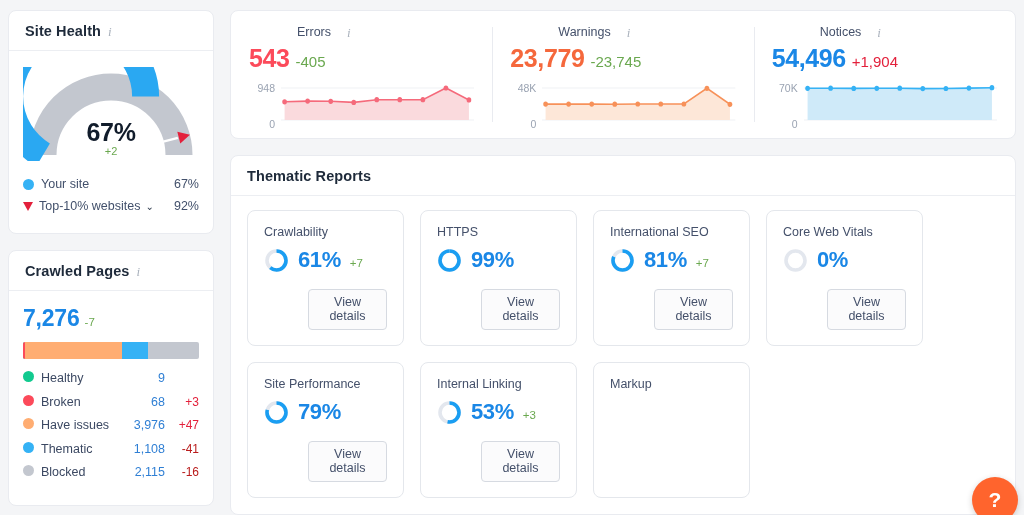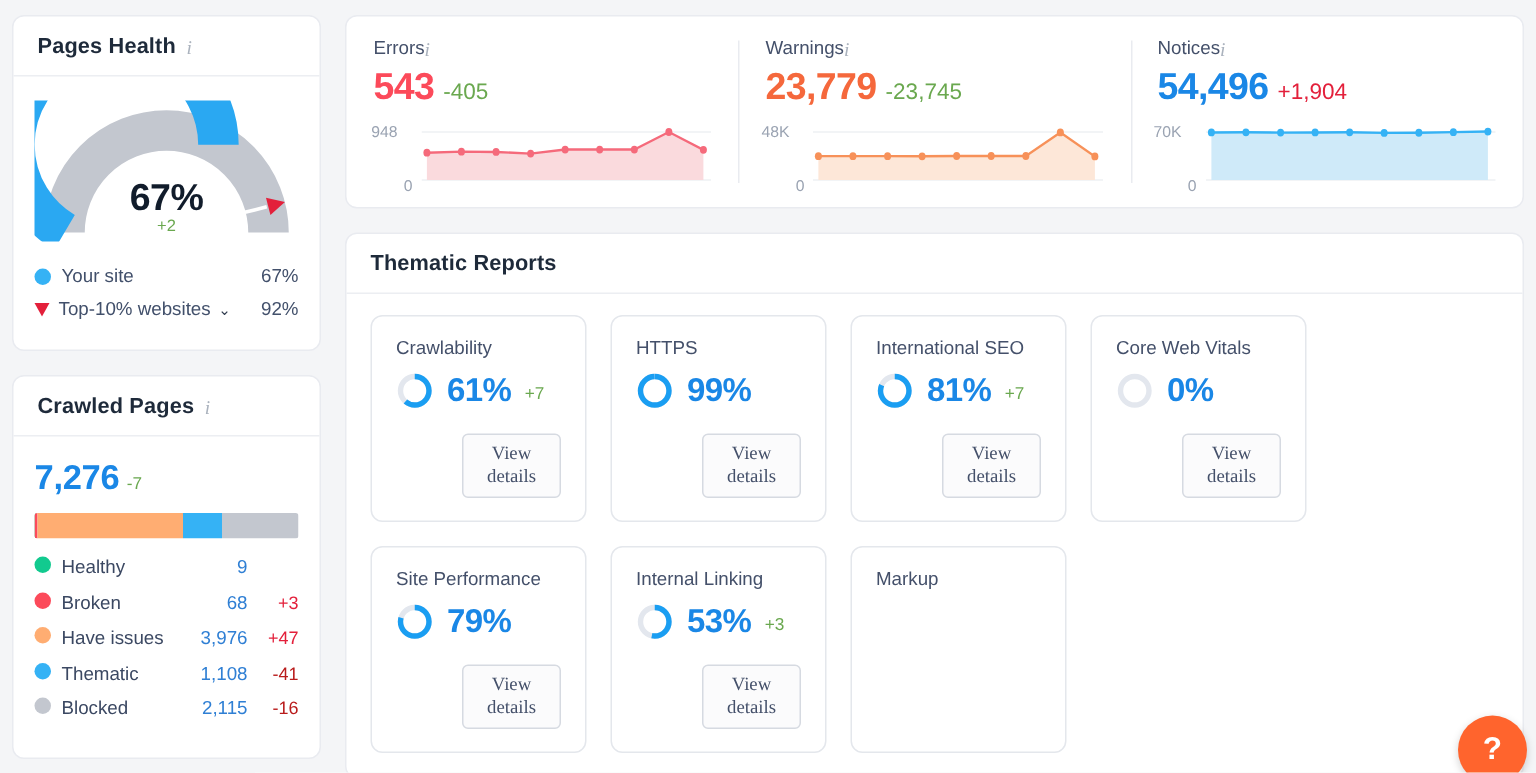--- a/index.html
+++ b/index.html
@@ -73,50 +73,50 @@
   .chg.down { color: #b91c1c; }
 
   
   .right-col { flex: 1; display: flex; flex-direction: column; gap: 16px; padding-top: 4px; }
 
   .stats-card { display: flex; padding: 14px 0 8px 0; }
   .stat { flex: 1; padding: 0 18px; position: relative; }
   .stat + .stat::before {
     content: ""; position: absolute; left: 0; top: 2px; bottom: 8px; width: 1px; background: #e9ebf0;
   }
-  .stat-head { display: flex; align-items: flex-end; gap: 0; }
+  .stat-head { display: flex; align-items: flex-end; gap: 16px; margin-left: 48px; }
   .stat-name { font-size: 12.5px; color: #44506a; }
   .stat-value { display: flex; align-items: baseline; gap: 6px; margin-top: 5px; }
   .stat-num { font-size: 25px; font-weight: bold; letter-spacing: -.4px; }
   .stat-diff { font-size: 15px; }
   .spark { margin-top: 9px; display: flex; }
   .spark-axis {
     width: 32px; position: relative; font-size: 10.5px; color: #9aa3b2; text-align: right;
     padding-right: 6px; height: 48px;
   }
-  .spark-axis .top { position: absolute; right: 16px; top: 0; }
+  .spark-axis .top { position: absolute; right: 6px; top: 0; }
   .spark-axis .bot { position: absolute; right: 6px; bottom: 0; }
   .spark-plot { flex: 1; height: 48px; }
 
   
   .thematic { flex: 1; display: flex; flex-direction: column; }
   .thematic-body { padding: 14px 16px 16px 16px; display: flex; flex-wrap: wrap; gap: 16px; }
   .tile {
-    width: 144px; border: 1px solid #e4e7ec; border-radius: 8px; background: #fff;
+    width: 157px; border: 1px solid #e4e7ec; border-radius: 8px; background: #fff;
     padding: 14px 16px 15px 16px;
   }
   .tile-name { font-size: 12.5px; color: #44506a; }
   .tile-score { display: flex; align-items: center; gap: 9px; margin-top: 8px; }
   .tile-pct { font-size: 22px; font-weight: bold; color: #1a87e6; letter-spacing: -.4px; }
   .tile-delta { font-size: 11.5px; color: #6aa84f; align-self: flex-end; padding-bottom: 4px; }
   .btn {
     margin-top: 16px; display: inline-block; padding: 5px 11px 6px 11px;
     border: 1px solid #d6dae1; border-radius: 4px; background: #fbfbfc;
     font-size: 12.5px; color: #44506a; cursor: pointer;
-    font-family: Liberation Serif, serif;
+    font-family: Liberation Sans, sans-serif;
     margin-left: 44px;
   }
 
   .help-btn {
     position: absolute; right: 6px; bottom: -8px;
     width: 46px; height: 46px; border-radius: 50%;
     background: #ff642d; color: #fff;
     display: flex; align-items: center; justify-content: center;
     font-size: 21px; font-weight: bold; cursor: pointer;
     box-shadow: 0 2px 6px rgba(0,0,0,.18);
@@ -124,21 +124,21 @@
 </style>
 </head>
 <body>
 
 <div class="page">
 
   <div class="left-col">
 
     <div class="card">
       <div class="card-head">
-        <span class="card-title">Pages Health</span>
+        <span class="card-title">Site Health</span>
         <span class="info-icon">i</span>
       </div>
       <div class="gauge-wrap">
         <div class="gauge">
           <svg width="176" height="94" viewBox="0 0 176 94">
             <path id="gauge-track" d="M 20 87.99999999999999 A 68 68 0 1 1 156 88" fill="none" stroke="#c3c7cf" stroke-width="27"></path>
             <path id="gauge-arc" d="M 20 87.99999999999999 A 68 68 0 1 1 122.61481627102526 29.469542163731838" fill="none" stroke="#2aa8f2" stroke-width="27"></path>
             <g id="gauge-marker">
                 <line x1="140.3034907009461" y1="74.57074609309785" x2="154.83223811787553" y2="70.84039778562503" stroke="#ffffff" stroke-width="2.4"></line>
                 <polygon points="166.93952763198342,67.73177419606435 157.29296060199331,76.40320686523197 154.30868195601508,64.78020893168838" fill="#e3203b"></polygon>

